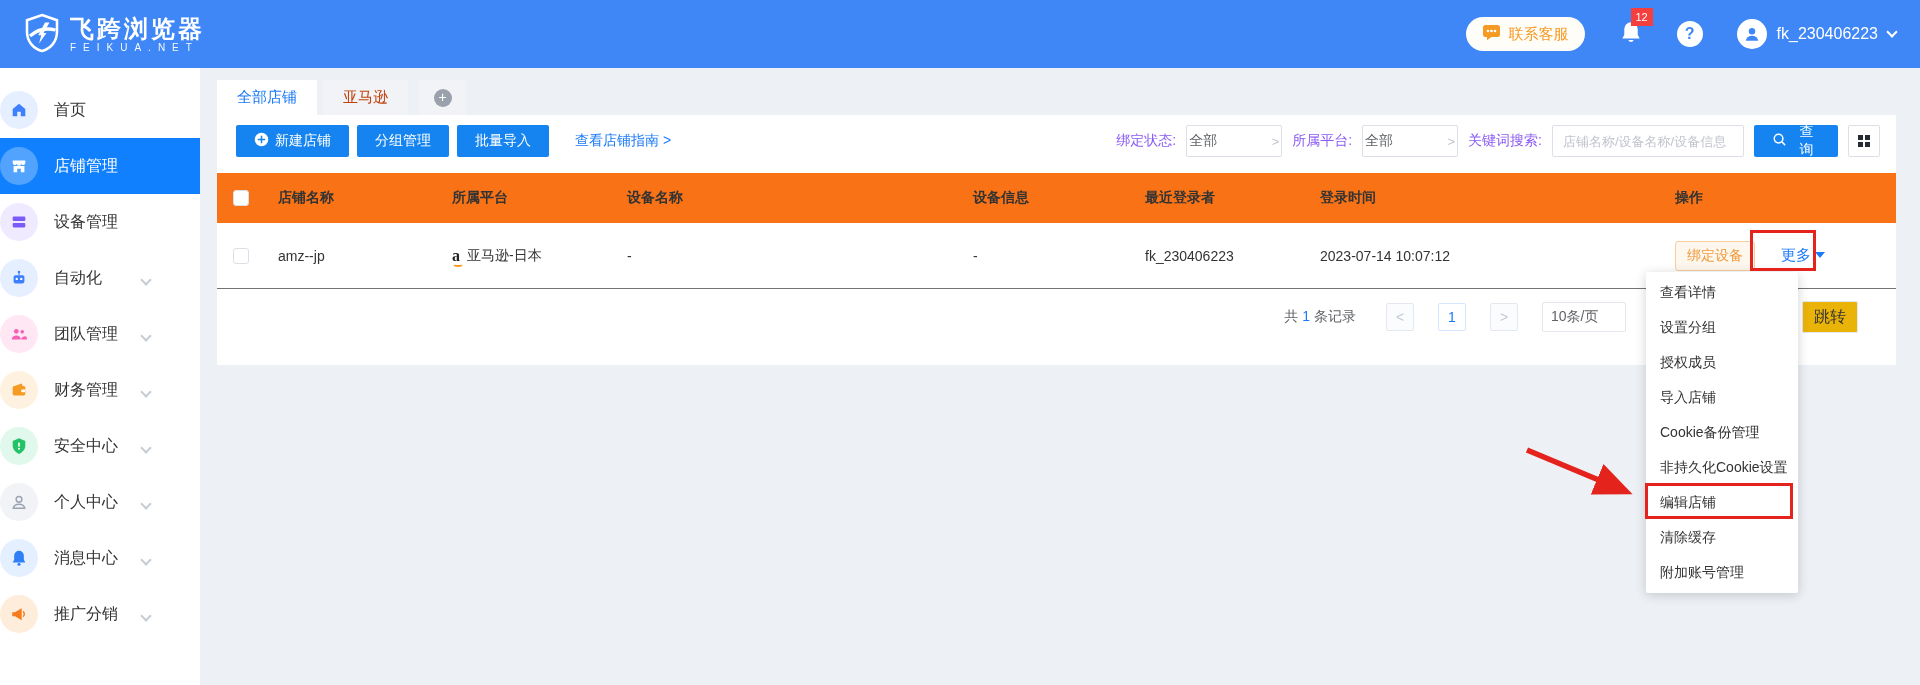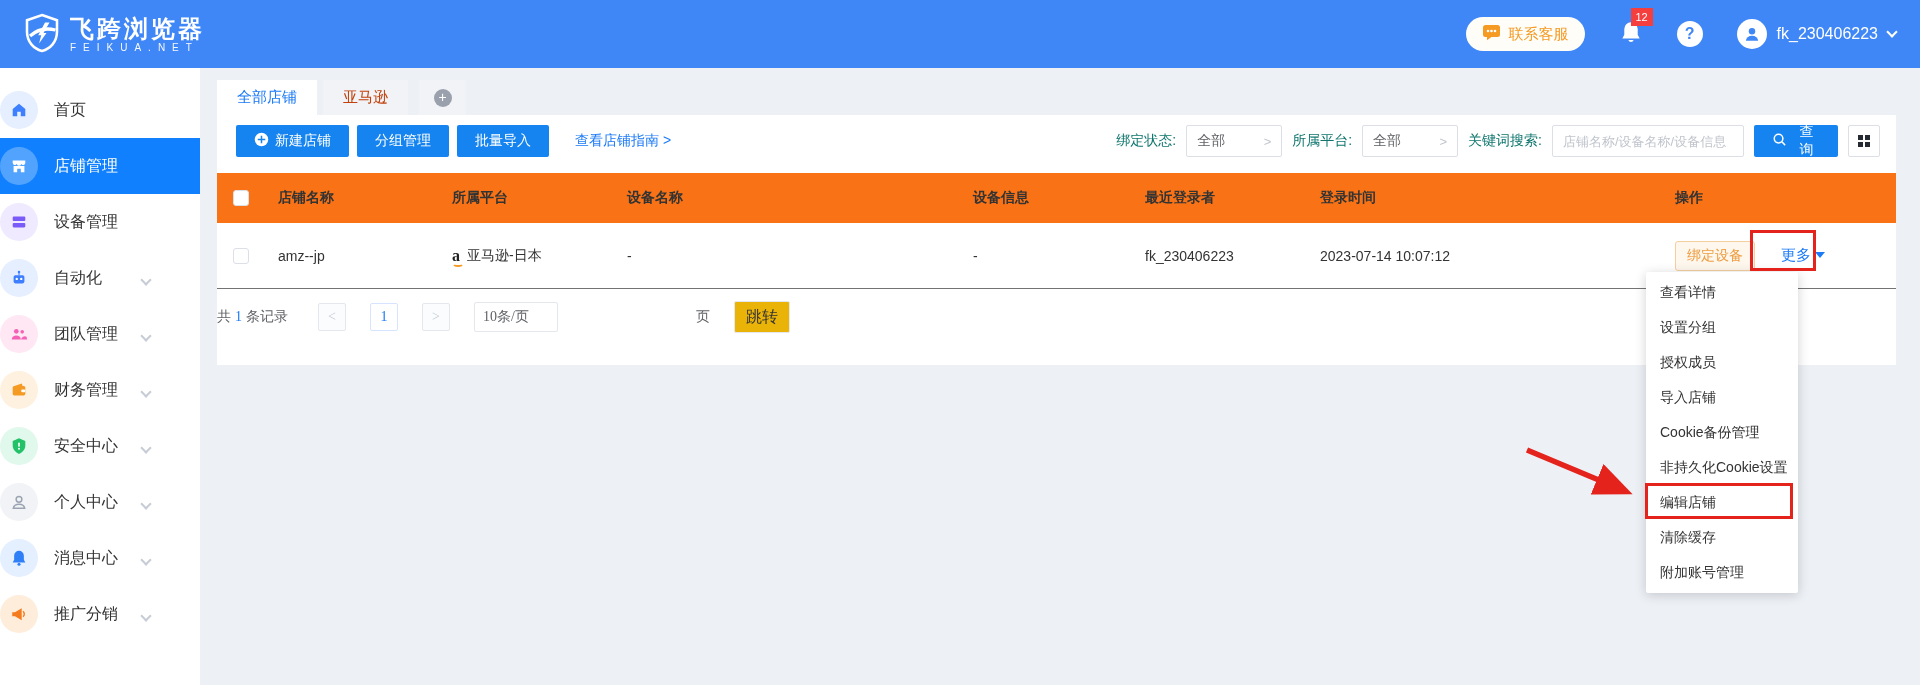--- a/index.html
+++ b/index.html
@@ -54,24 +54,24 @@
   .card { margin:0 24px 0 17px; height:250px; background:#fff; }
   
   .toolbar { display:flex; align-items:center; justify-content:space-between;
              padding:10px 16px 0 19px; height:42px; }
   .tb-left { display:flex; align-items:center; gap:8px; }
   .btn-blue { height:32px; background:#1584f0; color:#fff; border:none; border-radius:2px;
               padding:0 18px; font-size:14px; display:flex; align-items:center; gap:6px;
               cursor:pointer; font-family:inherit; }
   .guide-link { color:#1a7af8; margin-left:18px; cursor:pointer; }
   .tb-right { display:flex; align-items:center; gap:10px; }
-  .flt-label { color:#0f766e; }
+  .flt-label { color:#8b5cf6; }
   .flt-select { width:96px; height:32px; border:1px solid #dcdfe6; border-radius:2px;
                 display:flex; align-items:center; justify-content:space-between;
-                padding:0 10px; color:#606266; background:#fff; cursor:pointer; }
+                padding:0 2px; color:#606266; background:#fff; cursor:pointer; }
   .sel-arrow { color:#c0c4cc; font-size:13px; }
   .kw-input { width:192px; height:32px; border:1px solid #dcdfe6; border-radius:2px;
               padding:0 10px; font-size:13px; color:#333; font-family:inherit; }
   .kw-input::placeholder { color:#c0c4cc; }
   .btn-search { height:32px; width:84px; justify-content:center; }
   .view-btn { width:32px; height:32px; border:1px solid #dcdfe6; border-radius:2px;
               background:#fff; display:flex; align-items:center; justify-content:center; cursor:pointer; }
   .grid-ic { display:grid; grid-template-columns:5px 5px; grid-template-rows:5px 5px; gap:2px; }
   .grid-ic i { background:#262a33; }
   
@@ -88,22 +88,22 @@
            font-family:"Liberation Serif","DejaVu Serif",serif; }
   .amz-a i { position:absolute; left:0; bottom:-2px; width:12px; height:7px;
              border:2px solid transparent; border-bottom:2px solid #f59a23; border-radius:50%; }
   .chip-orange { display:inline-block; border:1px solid #f5cfa0; color:#ef9c3f; background:#fdf7ee;
                  border-radius:3px; padding:5px 11px; font-size:14px; cursor:pointer; }
   .more-link { color:#1a7af8; margin-left:22px; cursor:pointer; display:inline-flex;
                align-items:center; gap:4px; font-size:15px; }
   .caret-down { width:0; height:0; border-left:5px solid transparent; border-right:5px solid transparent;
                 border-top:6px solid #1a7af8; display:inline-block; }
   
-  .pager { display:flex; align-items:center; justify-content:flex-start;
-           padding-right:38px; margin-top:12px; gap:24px; color:#606266;font-family:Liberation Serif, serif; }
+  .pager { display:flex; align-items:center; justify-content:flex-end;
+           padding-right:38px; margin-top:12px; gap:24px; color:#606266; }
   .pg-total { margin-right:6px; }
   .pg-total b { color:#1a7af8; font-weight:normal; padding:0 4px; }
   .pg-btn { width:28px; height:28px; border:1px solid #e4e7ed; border-radius:2px; background:#fbfcfd;
             color:#c3c9d4; display:flex; align-items:center; justify-content:center; cursor:pointer; }
   .pg-btn.cur { background:#fff; color:#1a7af8; border-color:#d6e4ff; }
   .pg-size { width:84px; height:30px; border:1px solid #e4e7ed; border-radius:2px; background:#fff;
              display:flex; align-items:center; padding:0 8px; color:#606266; cursor:pointer; }
   .pg-covered { width:128px; display:flex; justify-content:flex-end; align-items:center; }
   .jump-btn { width:56px; height:32px; border:1px solid #e4e7ed; background:#eab308; color:#333;
               border-radius:2px; font-size:16px; cursor:pointer; font-family:inherit; }

